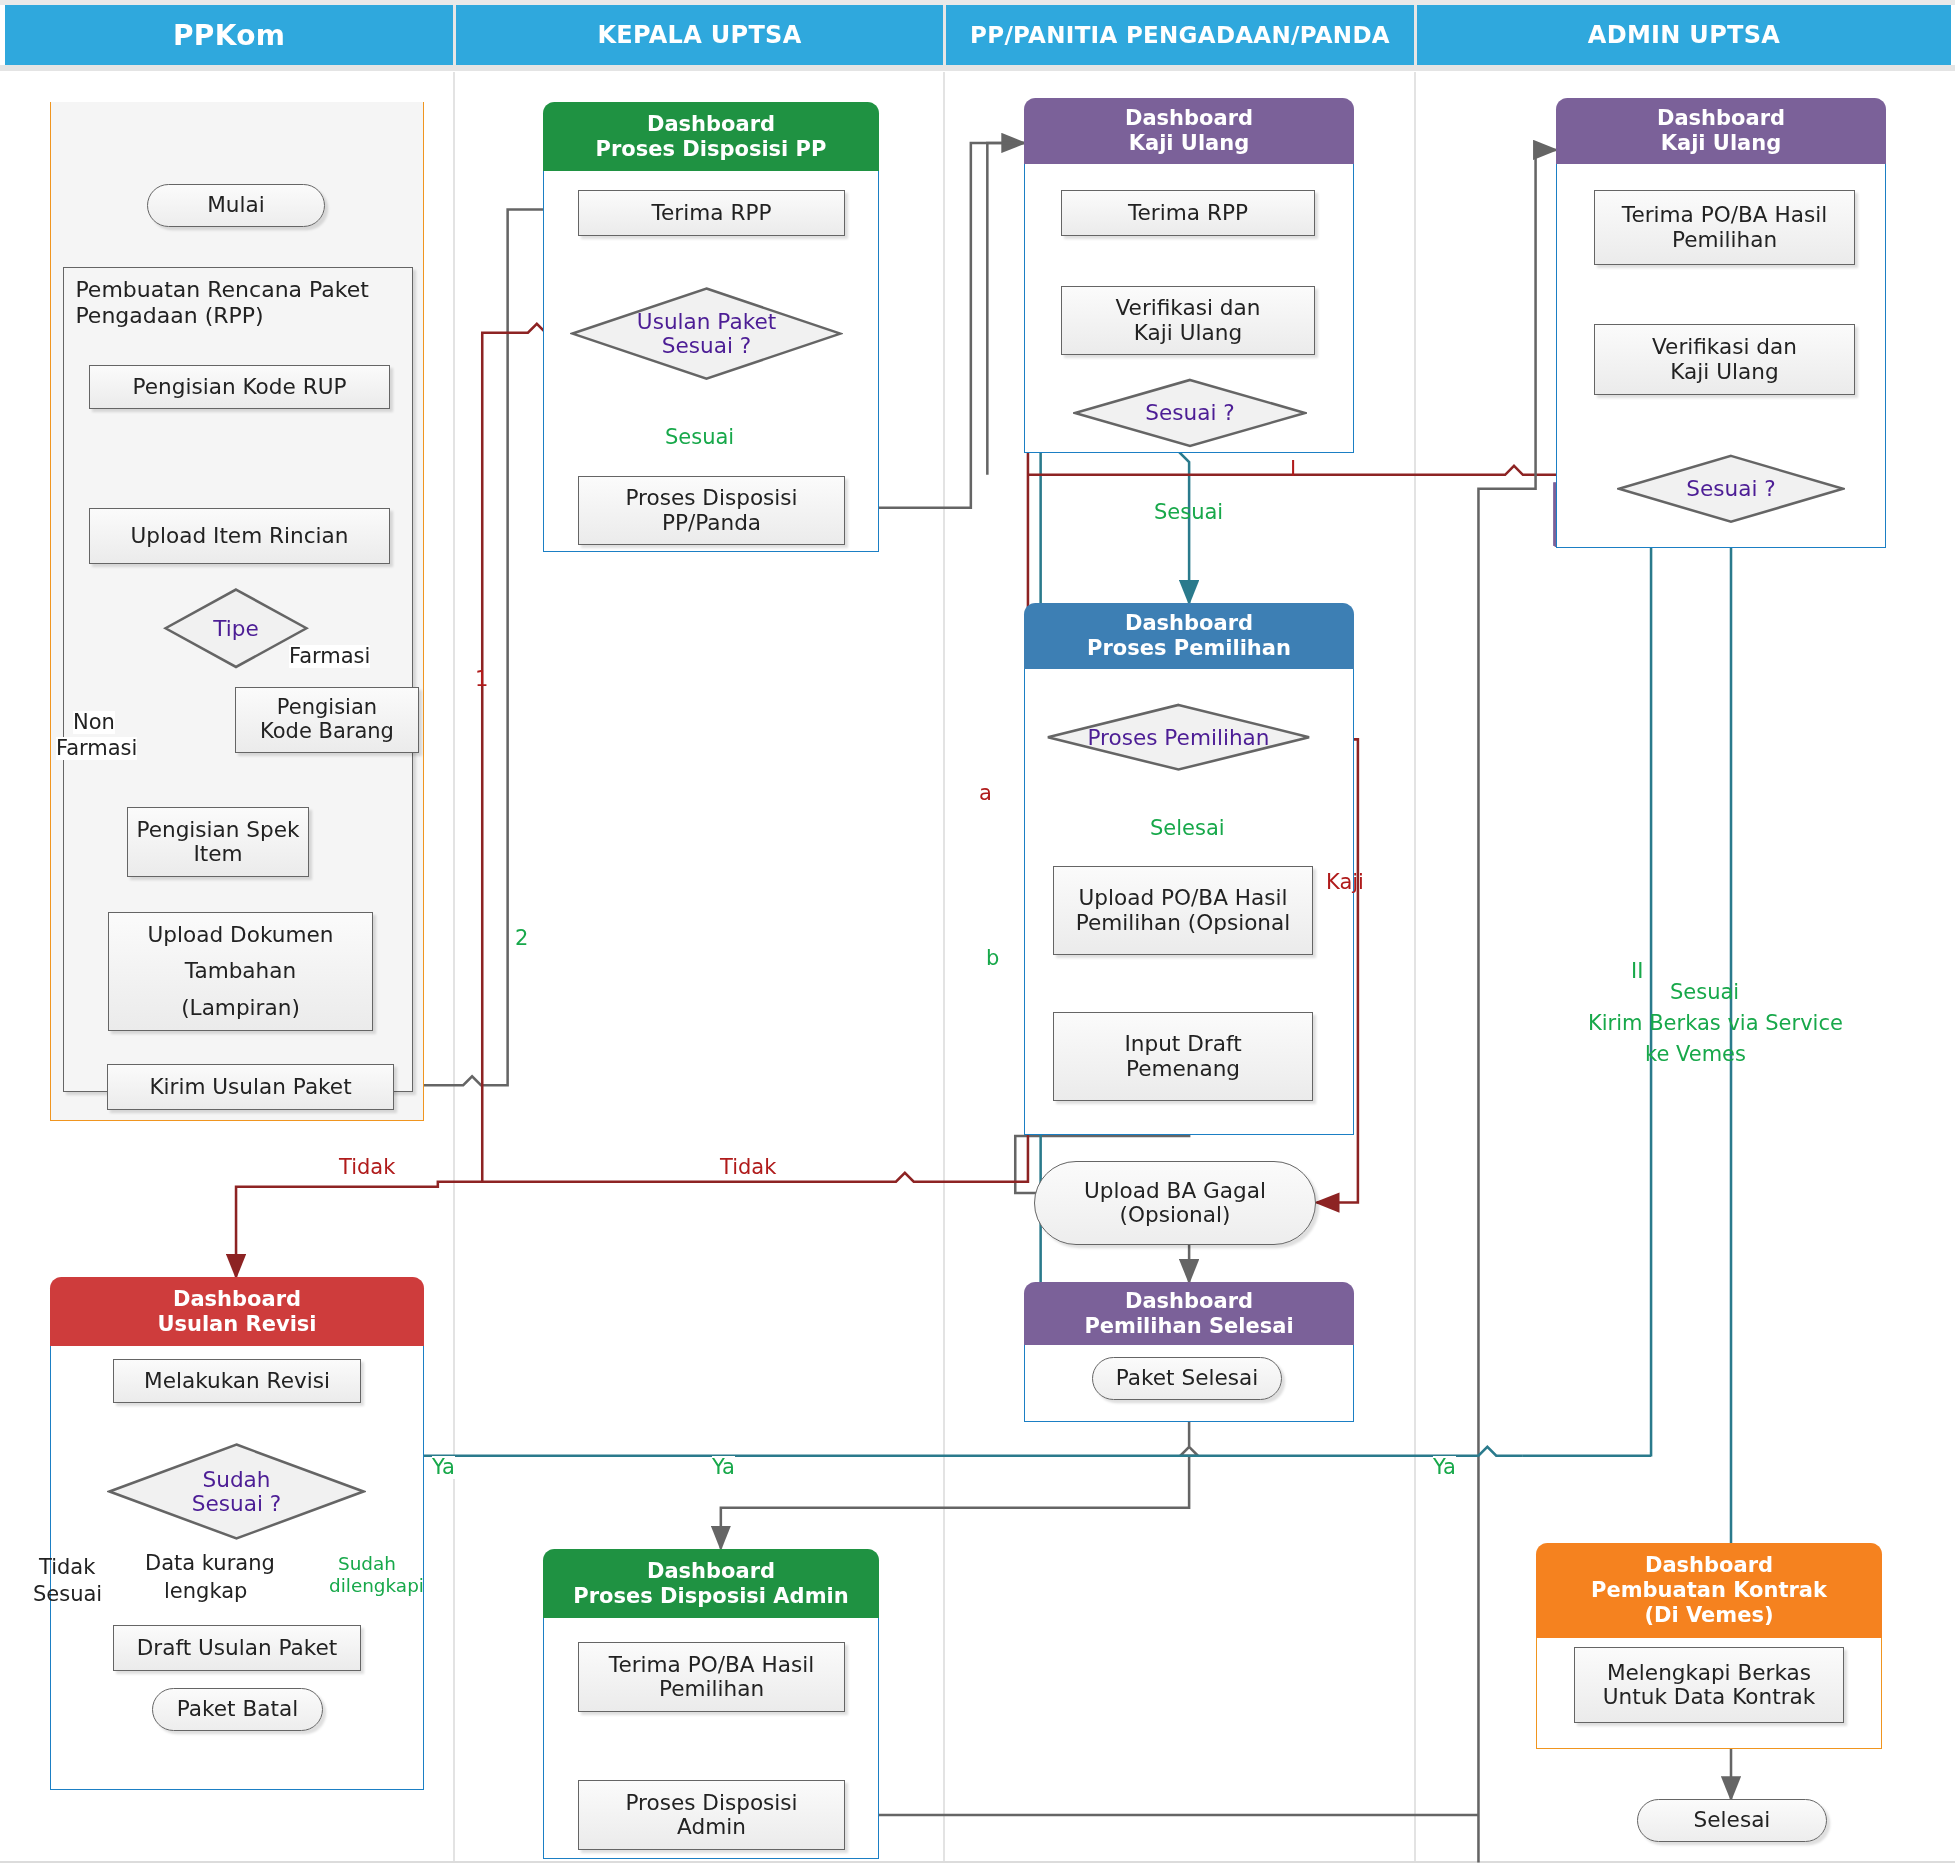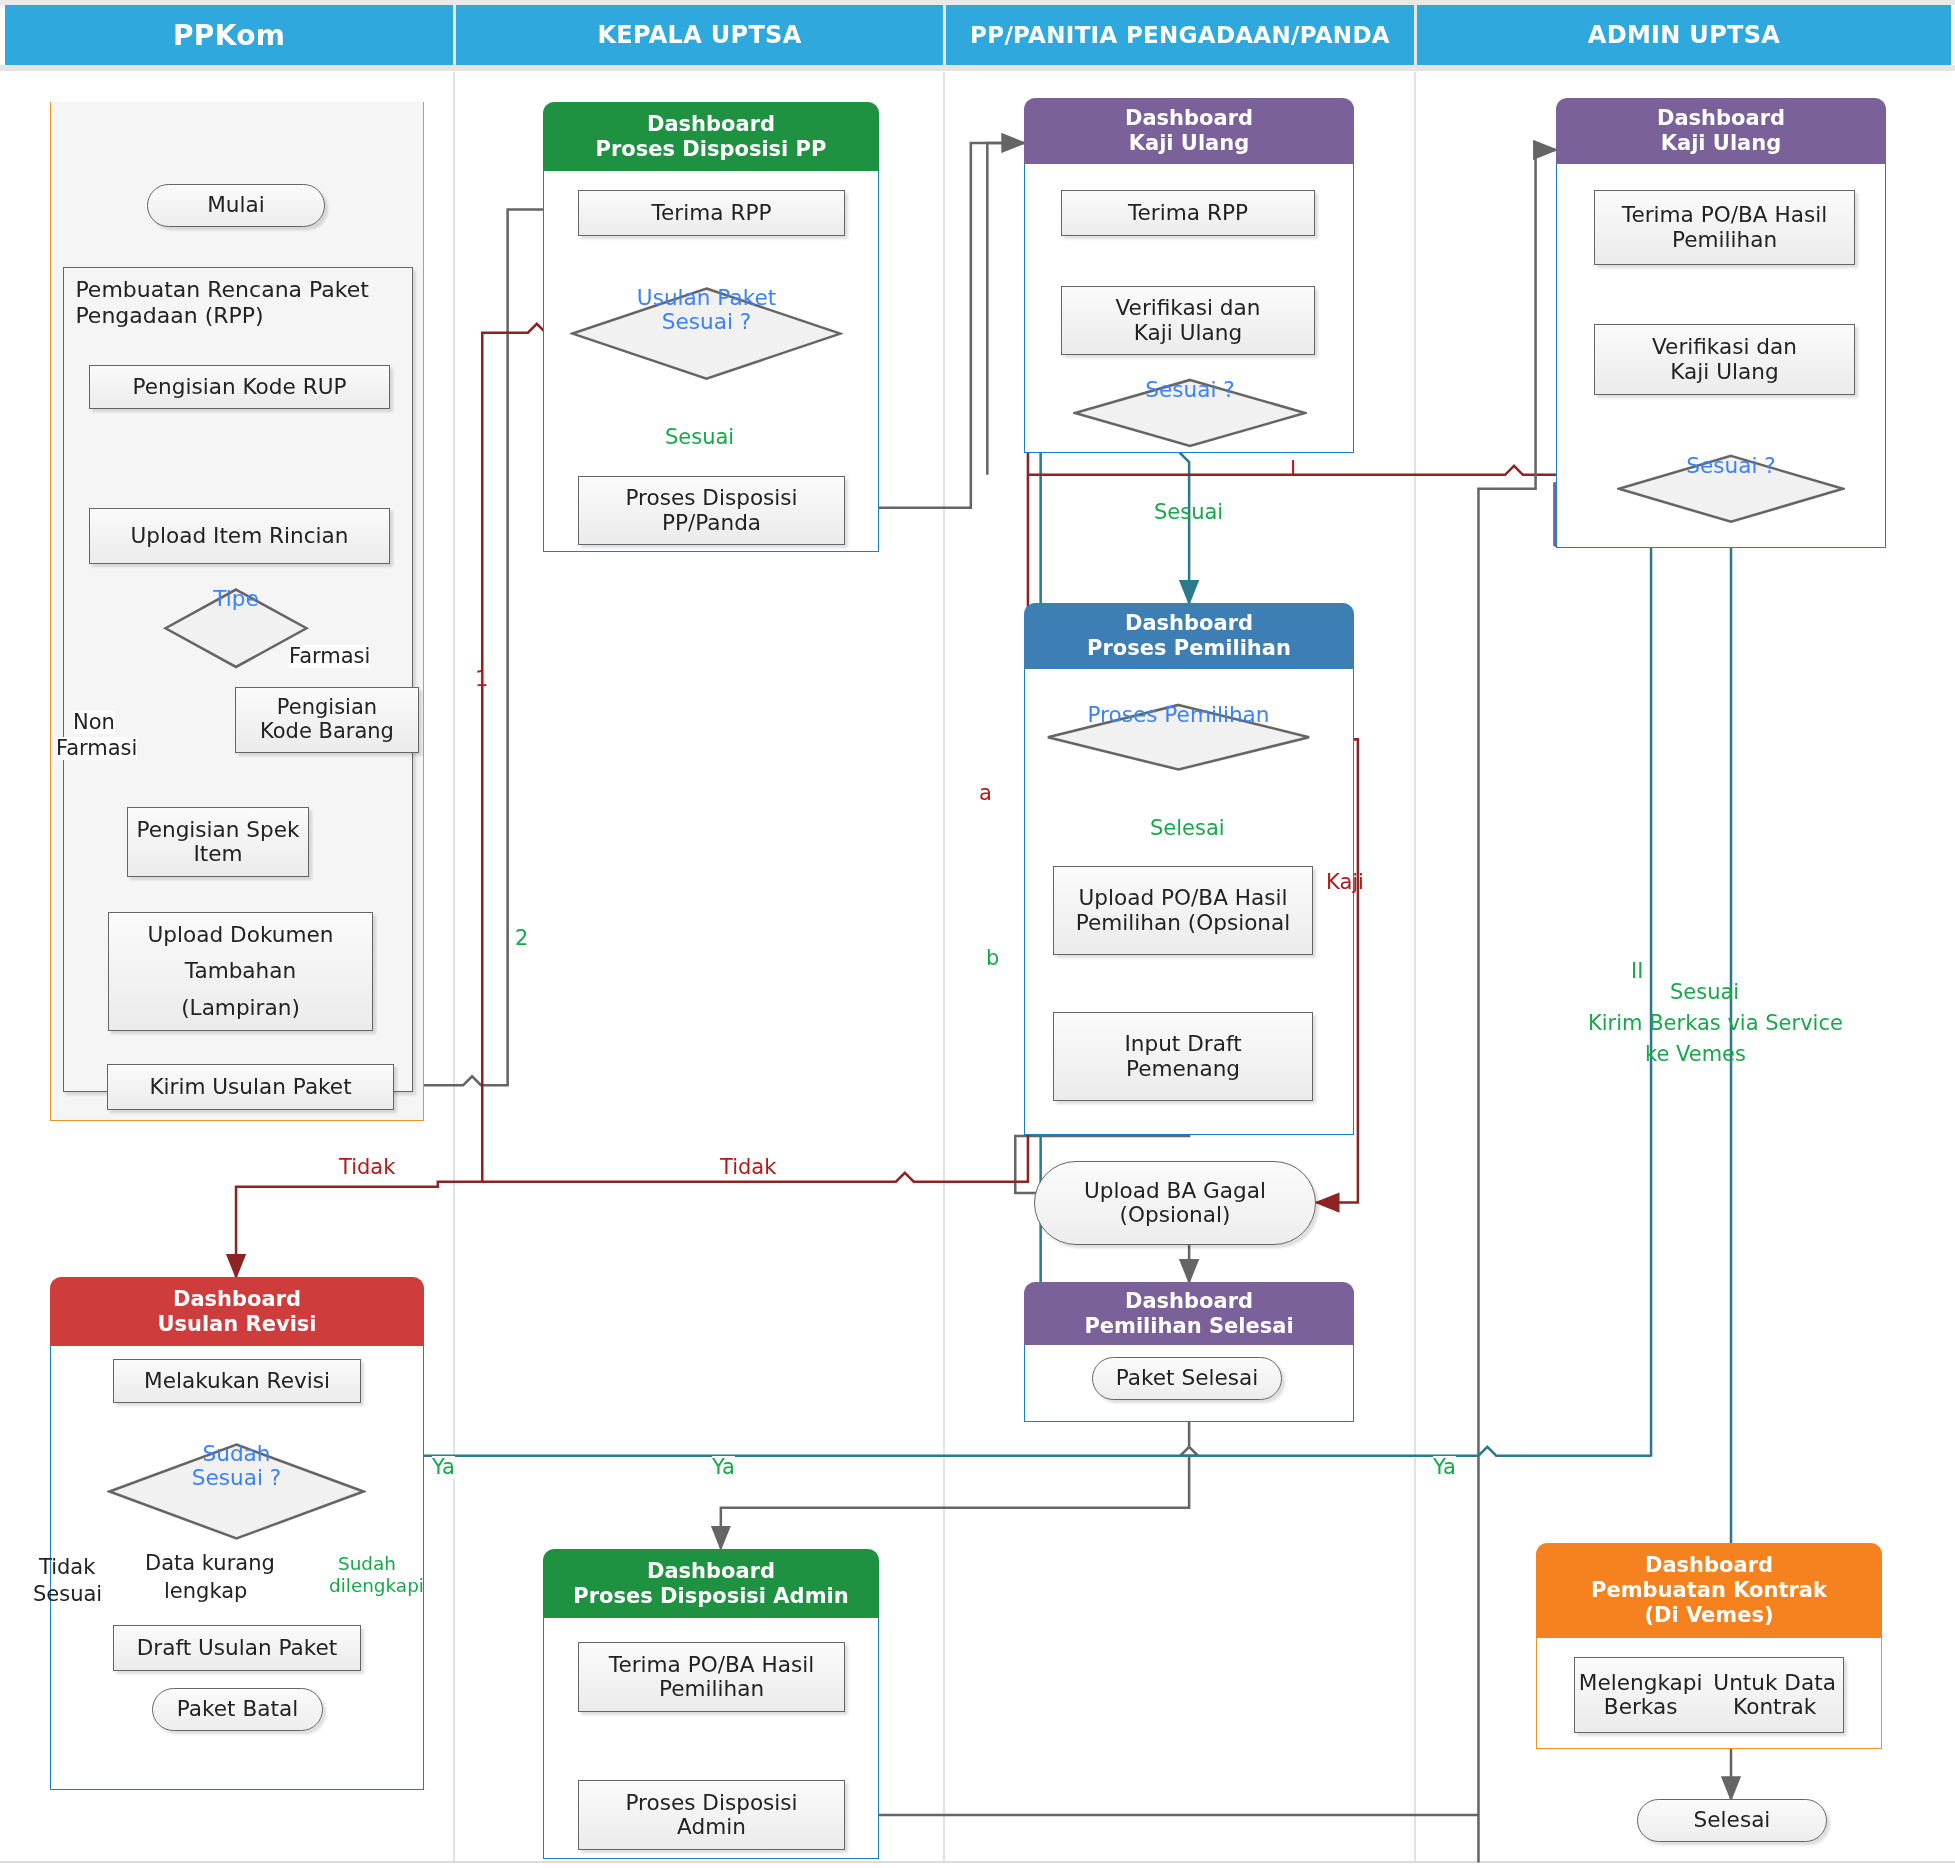--- a/index.html
+++ b/index.html
@@ -21,22 +21,22 @@
   .proc{position:absolute;box-sizing:border-box;border:1.9px solid #656565;
     background:linear-gradient(180deg,#fbfbfb 0%,#ebebeb 100%);
     box-shadow:3.2px 3.2px 2.5px rgba(0,0,0,.13);
     display:flex;align-items:center;justify-content:center;text-align:center;
     color:#222;font-size:21.6px;line-height:1.12;font-family:"DejaVu Sans", sans-serif;}
   .term{position:absolute;box-sizing:border-box;border:1.9px solid #656565;border-radius:634px;
     background:linear-gradient(180deg,#fbfbfb 0%,#ededed 100%);
     box-shadow:3.2px 3.2px 2.5px rgba(0,0,0,.13);
     display:flex;align-items:center;justify-content:center;text-align:center;
     color:#222;font-size:21.6px;line-height:1.12;font-family:"DejaVu Sans", sans-serif;}
-  .dec{position:absolute;display:flex;align-items:flex-start;justify-content:center;
-    text-align:center;color:#3b82f6;font-size:21.6px;line-height:1.1;
+  .dec{position:absolute;display:flex;align-items:center;justify-content:center;
+    text-align:center;color:#4c1d95;font-size:21.6px;line-height:1.1;
     font-family:"DejaVu Sans", sans-serif;}
   .dec .dshape{position:absolute;inset:0;}
   .dec .dtxt{position:relative;z-index:2;padding:0 3.8px;}
 
   
   .card{position:absolute;box-sizing:border-box;}
   .card .cap{box-sizing:border-box;width:100%;border-radius:11.4px 11.4px 0 0;
     color:#fff;font-weight:bold;text-align:center;display:flex;align-items:center;
     justify-content:center;font-size:21px;line-height:1.18;
     font-family:"DejaVu Sans", sans-serif;}
@@ -394,21 +394,21 @@
   </div>
 
   <div class="card orange" style="left:1536px;top:1543px;width:346px;">
     <div class="cap" style="background:#f5821f;height:95px;flex-direction:column;">
       <span>Dashboard</span>
       <span>Pembuatan Kontrak</span>
       <span>(Di Vemes)</span>
     </div>
     <div class="body" style="height:111px;"></div>
   </div>
-  <div class="proc" style="left:1574px;top:1647px;width:270px;height:76px;margin-top:10px;">
+  <div class="proc" style="left:1574px;top:1647px;width:270px;height:76px;flex-direction:column;">
     <span>Melengkapi Berkas</span>
     <span>Untuk Data Kontrak</span>
   </div>
   <div class="term" style="left:1637px;top:1799px;width:190px;height:43px;">
     <span>Selesai</span>
   </div>
 
   <span class="lbl red" style="left:475px;top:668px;">1</span>
   <span class="lbl green" style="left:515px;top:927px;">2</span>
   <span class="lbl red" style="left:979px;top:782px;">a</span>

